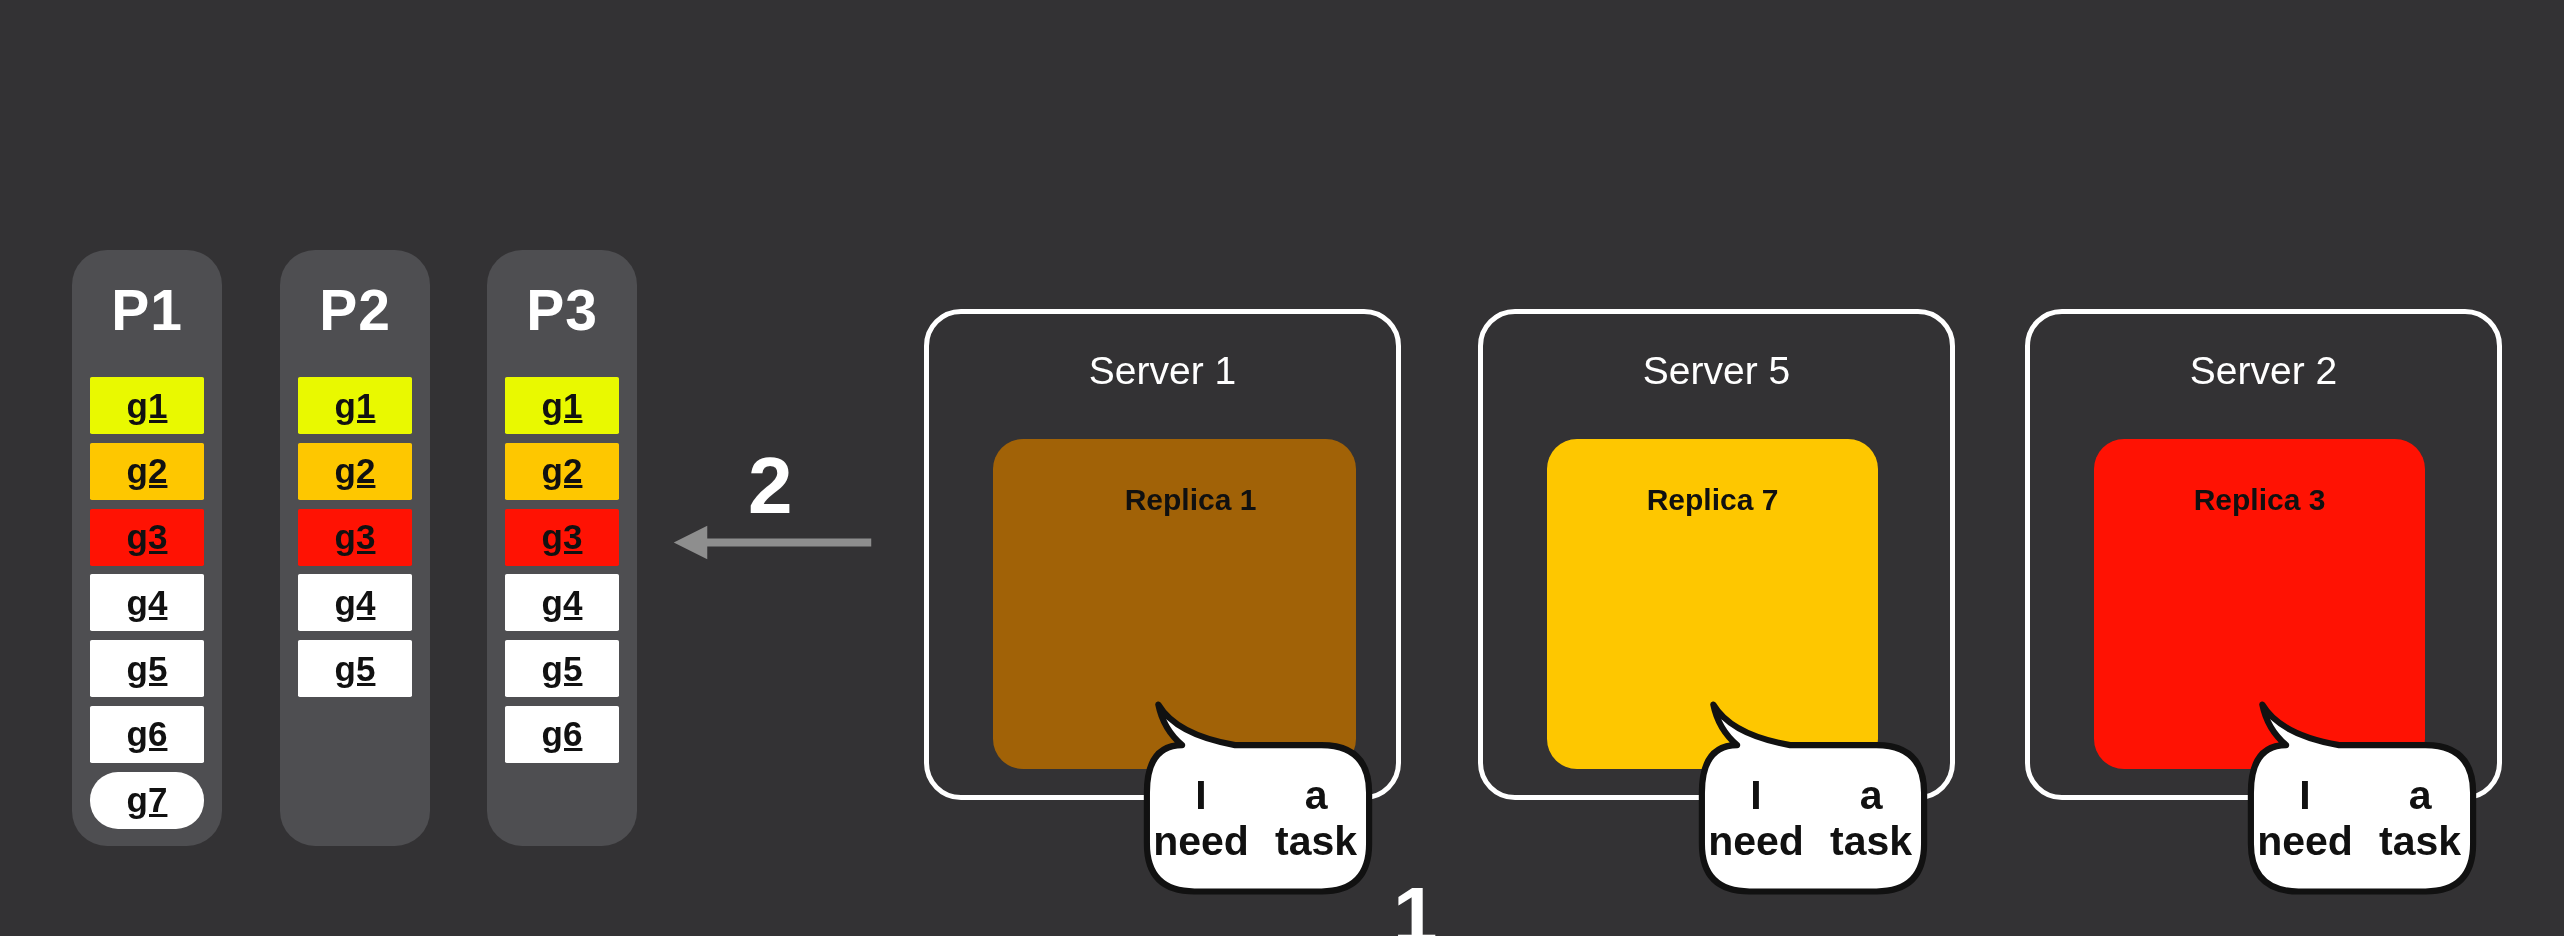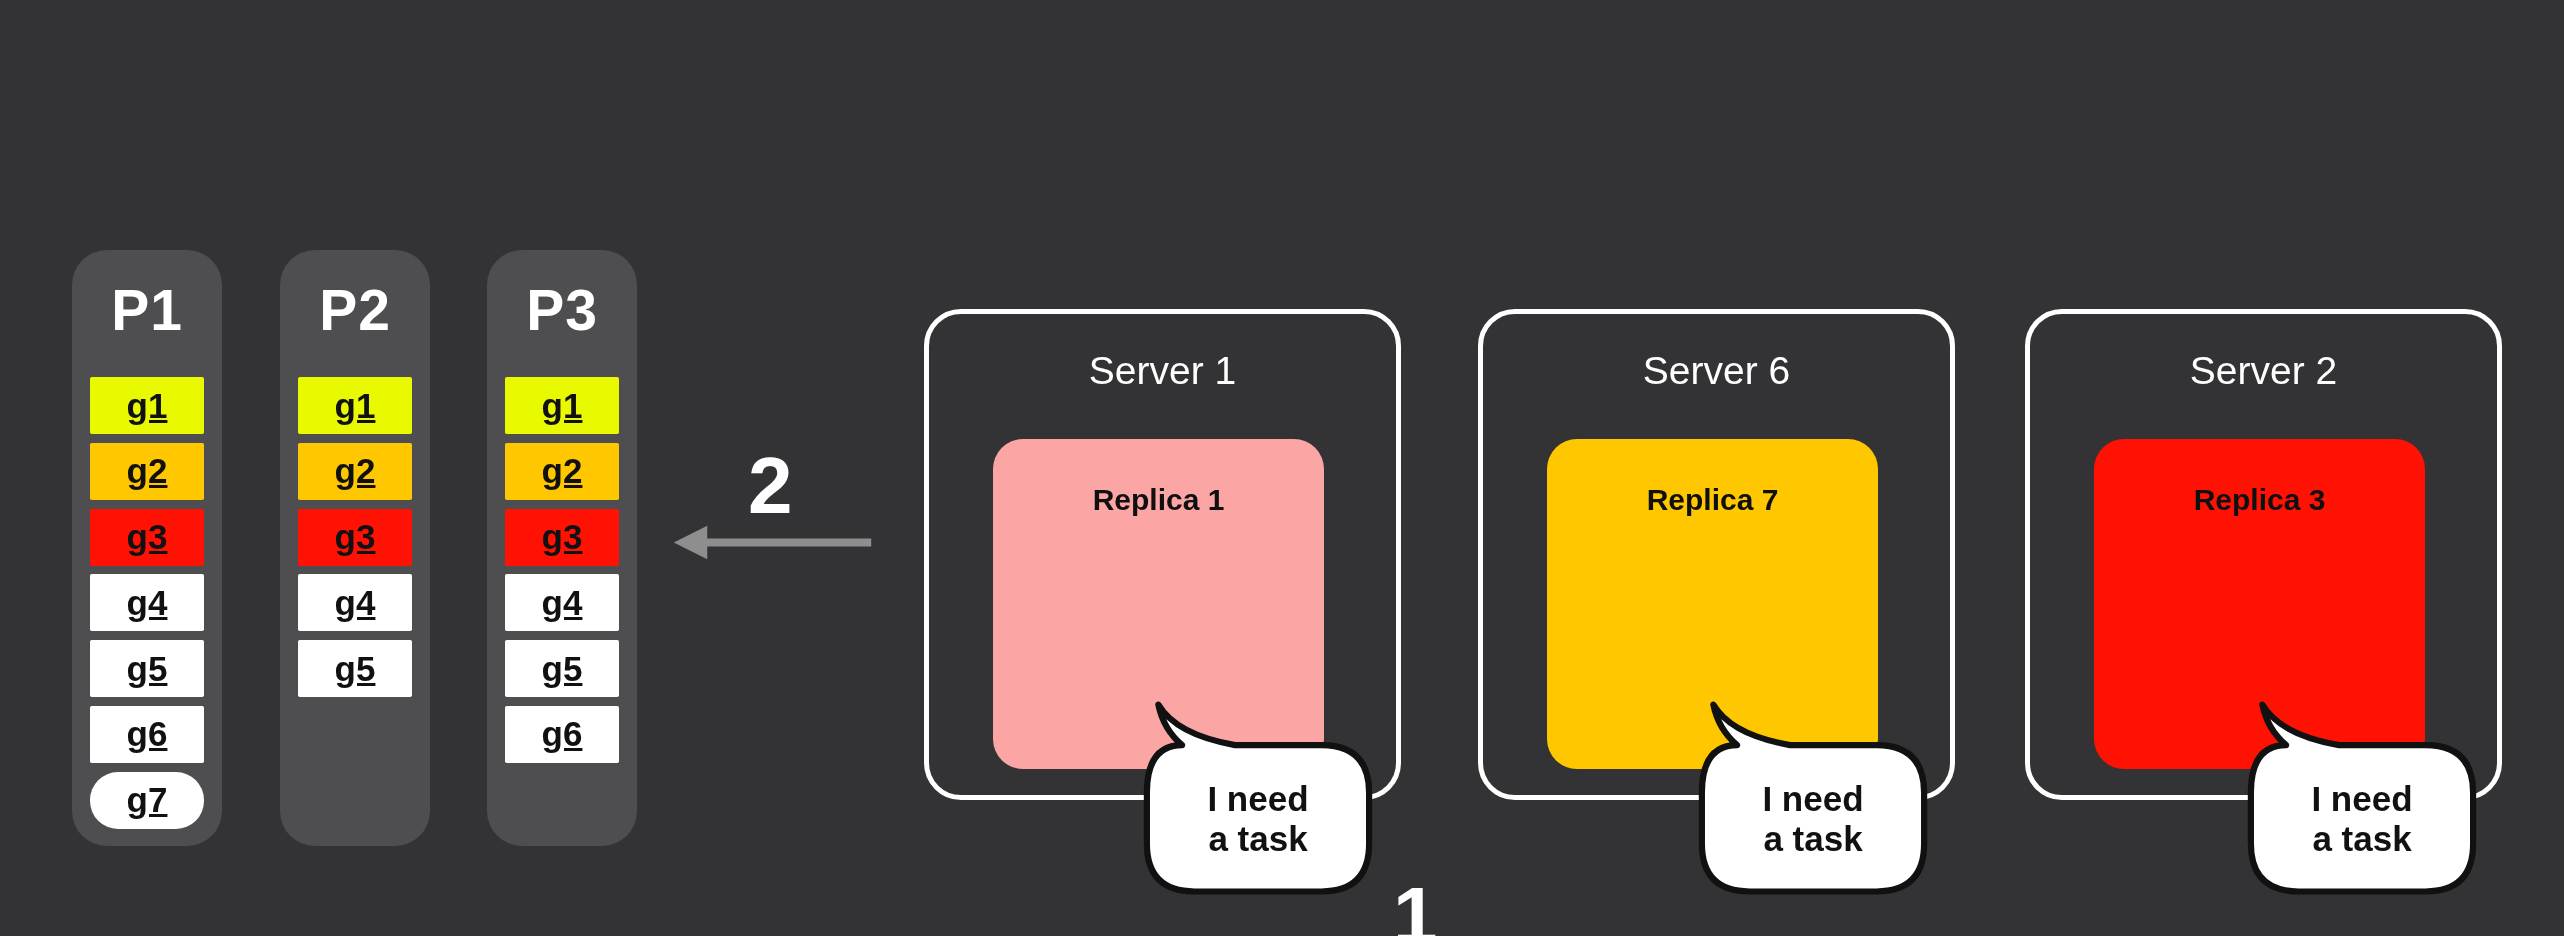--- a/index.html
+++ b/index.html
@@ -107,25 +107,25 @@
     height: 194px;
   }
   .bubble svg { position: absolute; left: 0; top: 0; overflow: visible; }
   .bubble-text {
     position: absolute;
     left: 0;
     top: 44px;
     width: 230px;
     height: 147px;
     display: flex;
-    flex-direction: column;
+    flex-direction: row;
     align-items: center;
     justify-content: center;
     text-align: center;
-    font-size: 35px;
+    font-size: 41px;
     font-weight: 700;
     color: #111111;
     line-height: 1.12;
   }
 
   
   .step1-label {
     position: absolute;
     left: 1393px;
     top: 870px;
@@ -176,27 +176,27 @@
   </div>
 
   <div class="step2-label">2</div>
   <svg class="assign-arrow" width="201" height="39" viewBox="0 0 228 44">
     <line x1="226" y1="22" x2="38" y2="22" stroke="#8E8E8E" stroke-width="9"></line>
     <polygon points="2,22 40,3 40,41" fill="#8E8E8E"></polygon>
   </svg>
 
   <div class="server" style="left:924px">
     <div class="server-title">Server 1</div>
-    <div class="replica" style="background-color: #fca5a5;">
+    <div class="replica" style="background-color: #a16207; padding-left: 32px;">
       <div class="replica-label">Replica 1</div>
     </div>
   </div>
 
   <div class="server" style="left:1478px">
-    <div class="server-title">Server 6</div>
+    <div class="server-title">Server 5</div>
     <div class="replica" style="background-color: rgb(254, 199, 0);">
       <div class="replica-label">Replica 7</div>
     </div>
   </div>
 
   <div class="server" style="left:2025px">
     <div class="server-title">Server 2</div>
     <div class="replica" style="background-color: rgb(255, 18, 3);">
       <div class="replica-label">Replica 3</div>
     </div>

